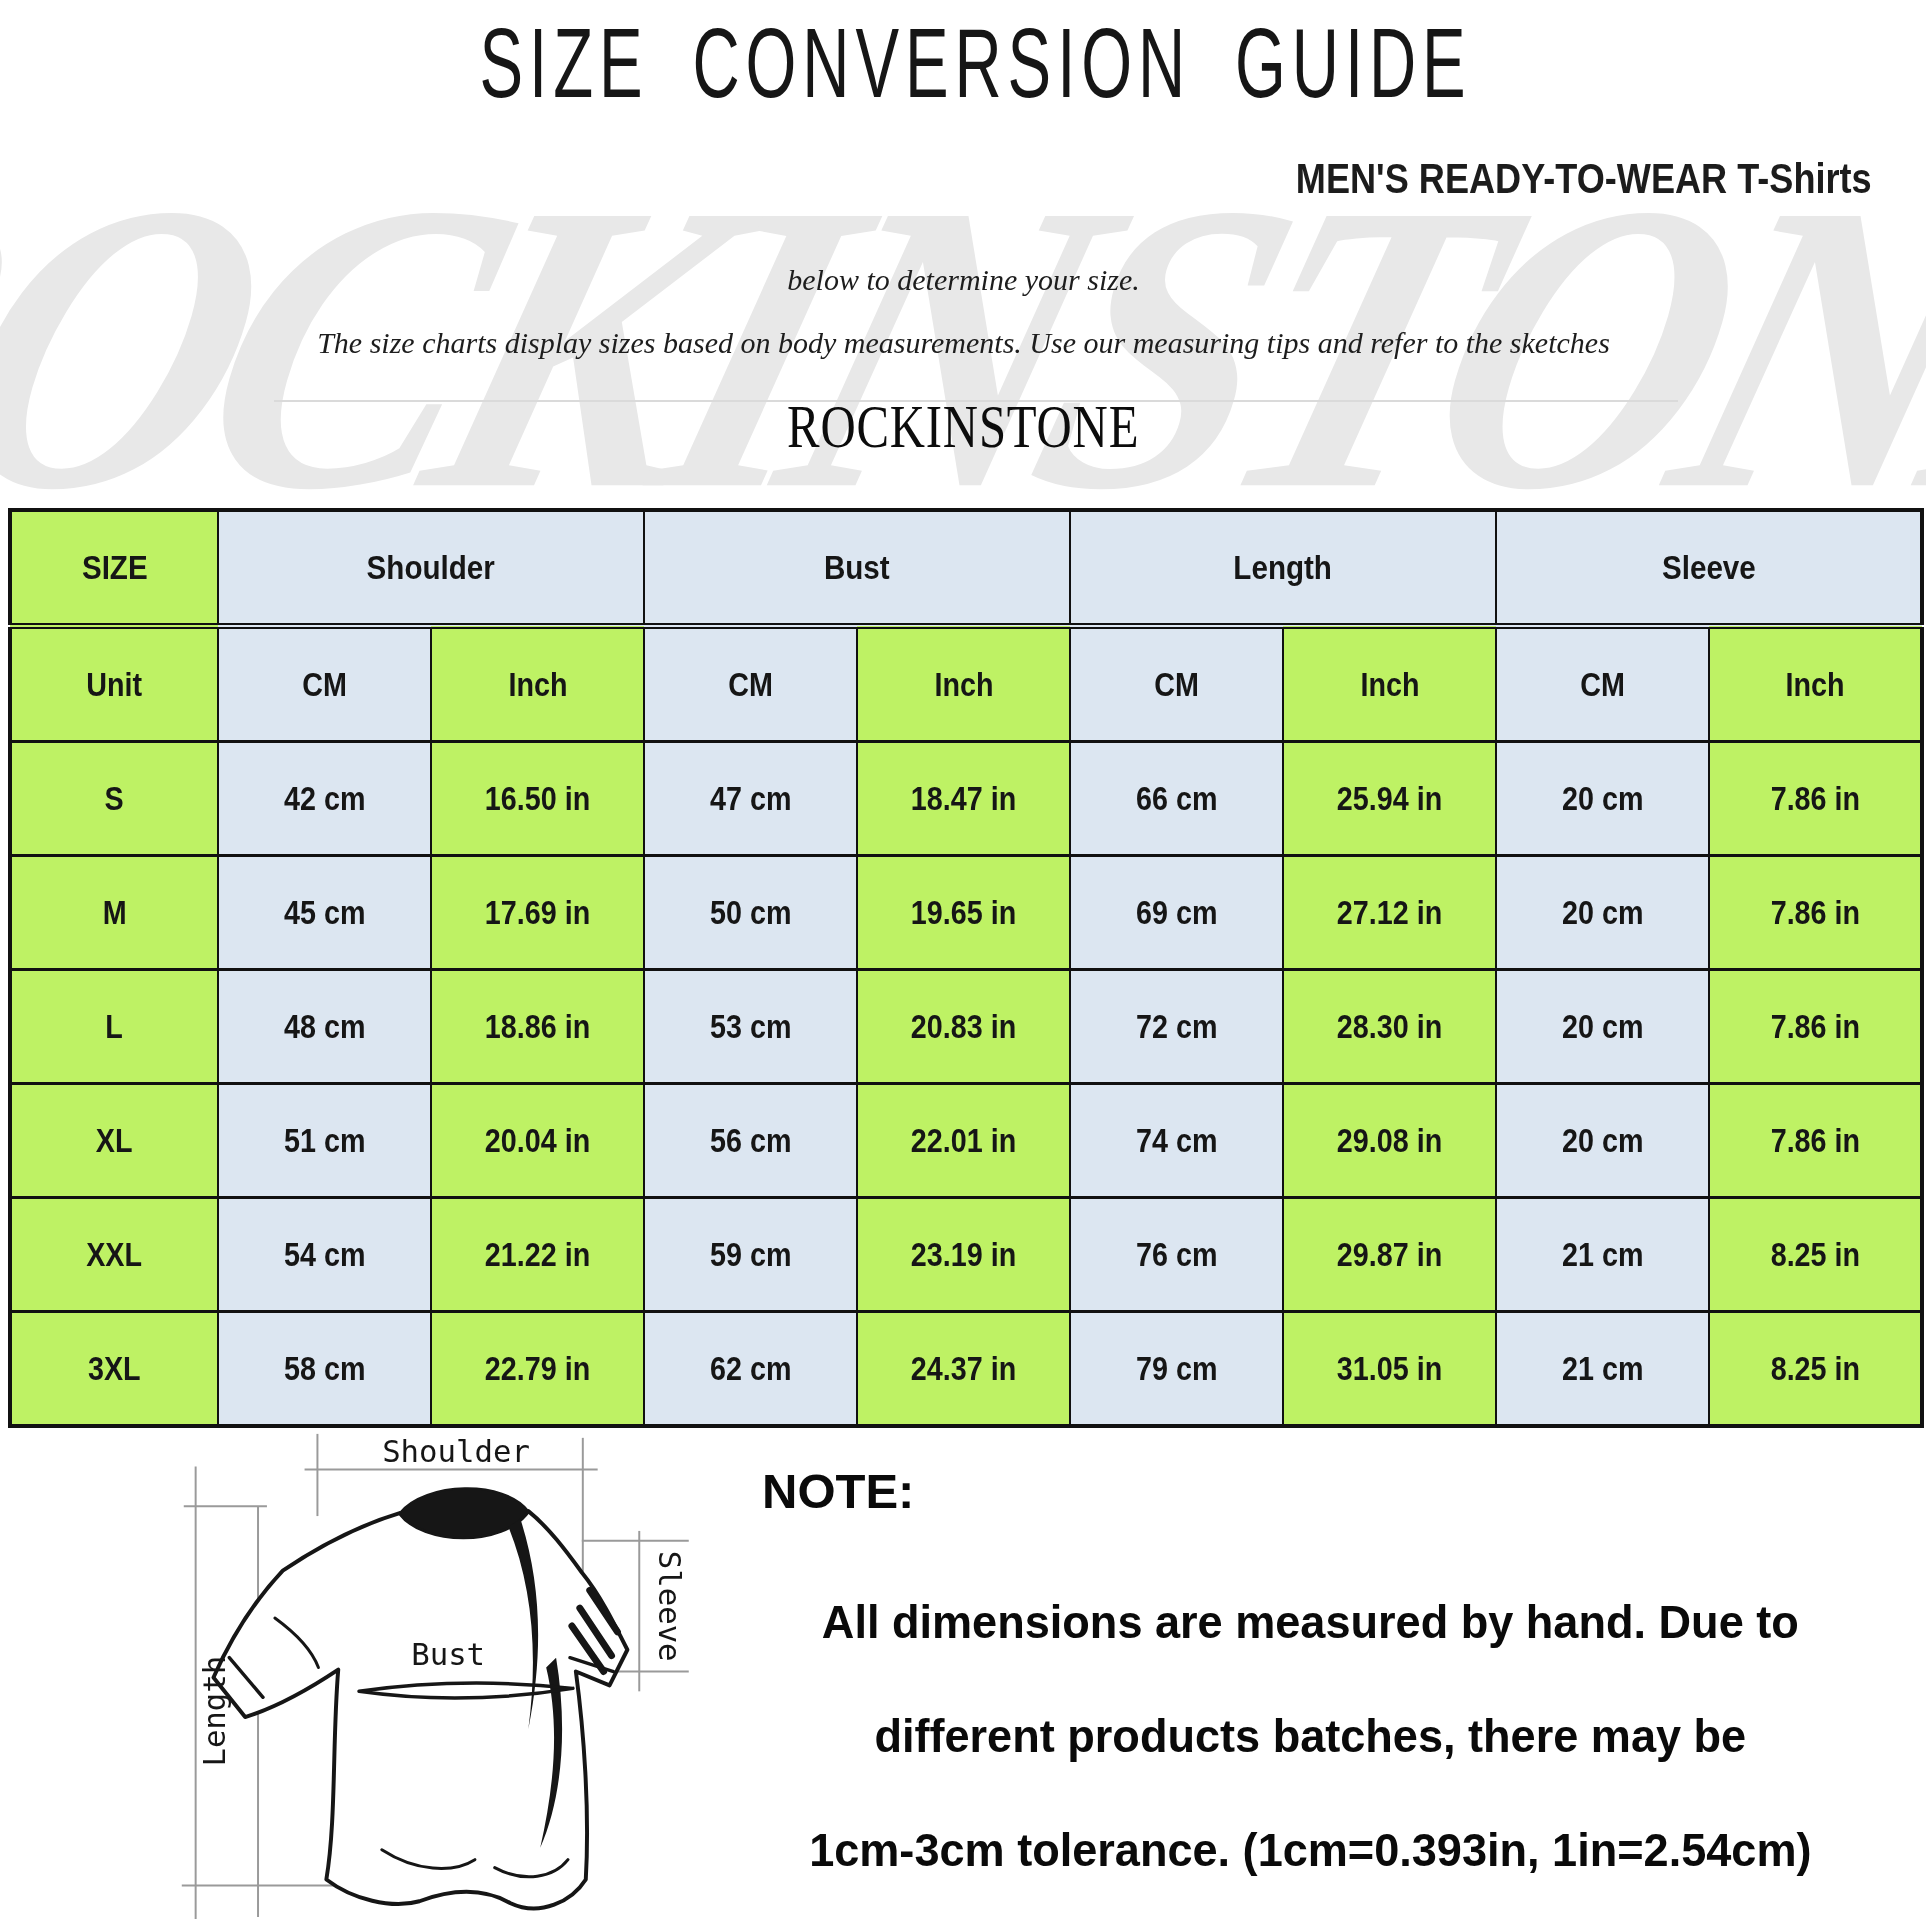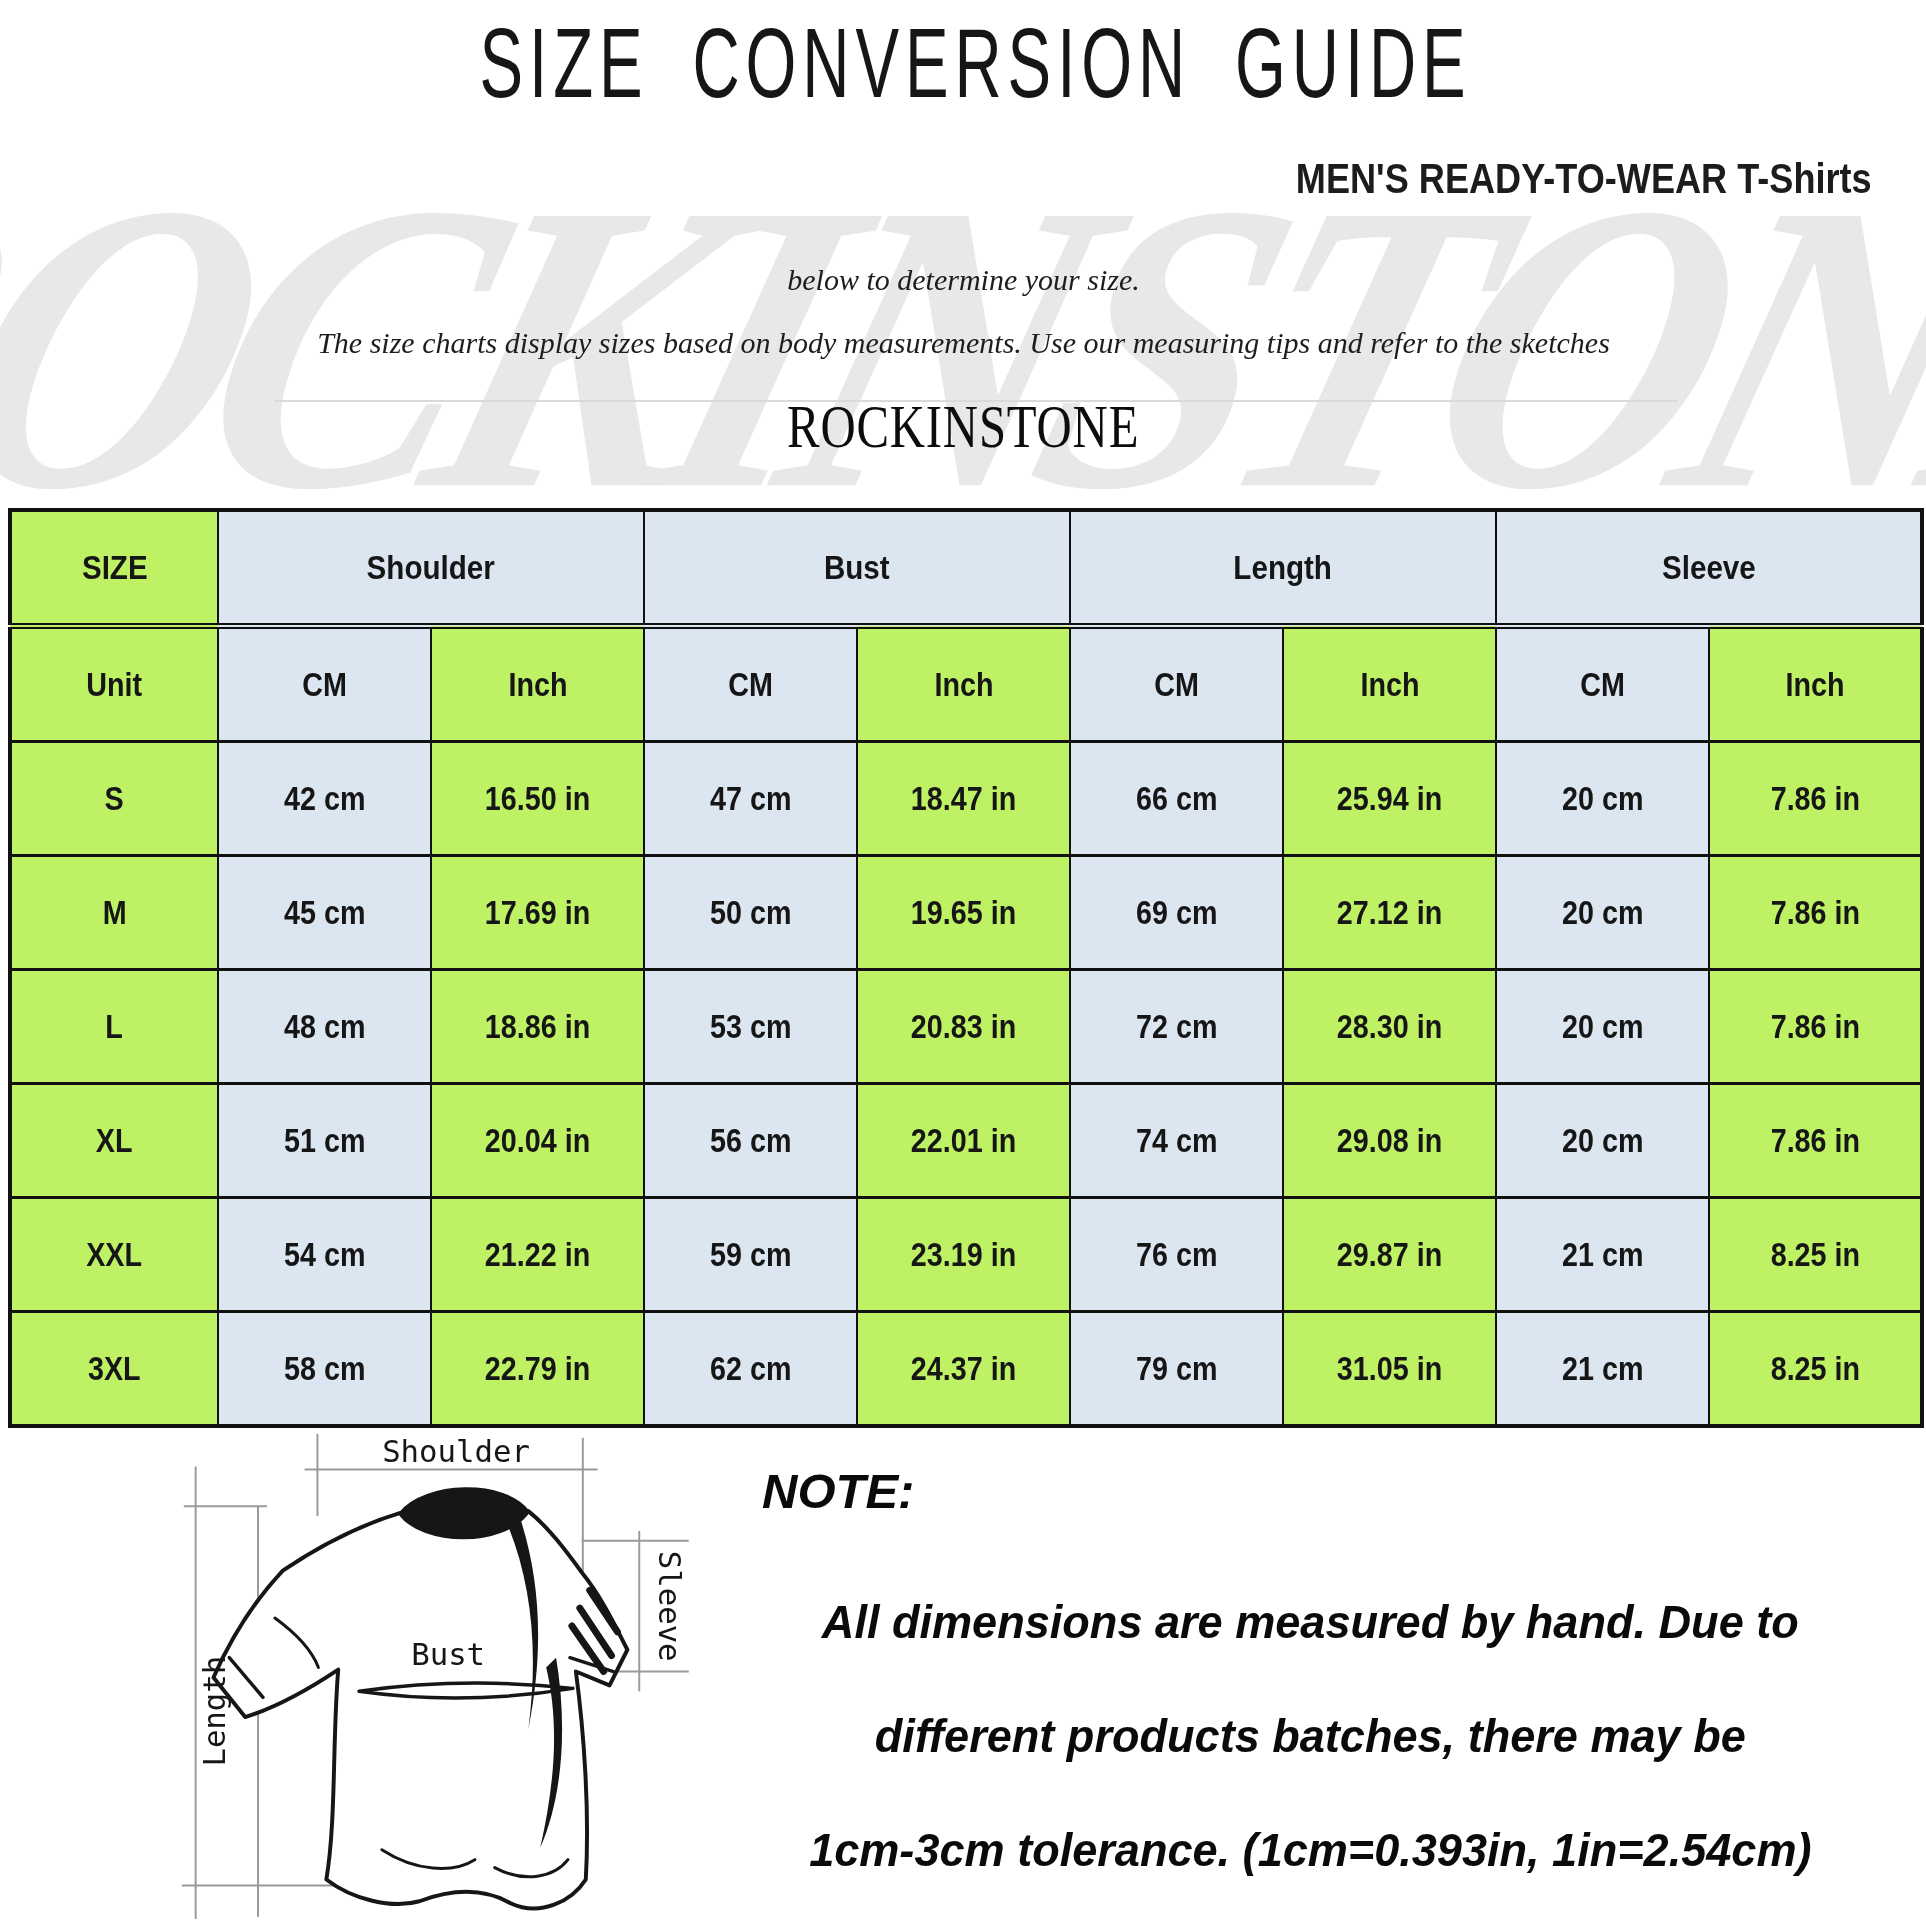--- a/index.html
+++ b/index.html
@@ -58,21 +58,21 @@
   }
   .size-table tr.r-unit td span,
   .size-table tr.r-data td span { font-size:33px; }
   
   .sketch { position:absolute; left:156px; top:1422px; width:614px; height:505px; z-index:2; }
   .sketch svg { width:100%; height:100%; }
   .sketch text {
     font-family:"DejaVu Sans Mono", monospace; font-size:31px; fill:#161616;
   }
   
-  .note { position:absolute; left:762px; top:1463px; width:1119px; z-index:2;font-style:italic; }
+  .note { position:absolute; left:762px; top:1463px; width:1119px; z-index:2; }
   .note-heading {
     font-size:49px; font-weight:700; color:#0a0a0a; margin:0;
   }
   .note-lines { margin-top:46px;text-align:center; }
   .note-line {
     display:block; font-size:46px; font-weight:700; color:#0a0a0a;
     line-height:114px; white-space:nowrap; transform:scaleX(0.98);
     transform-origin:left center;
   }
 </style>

